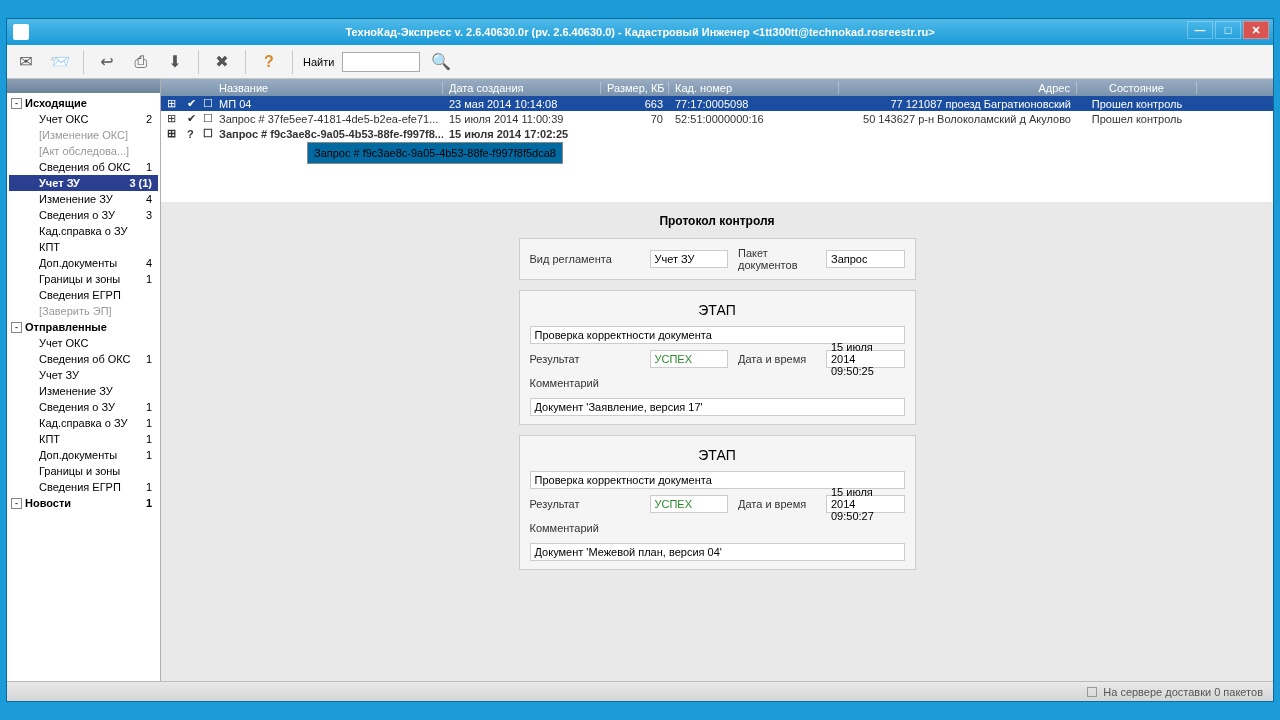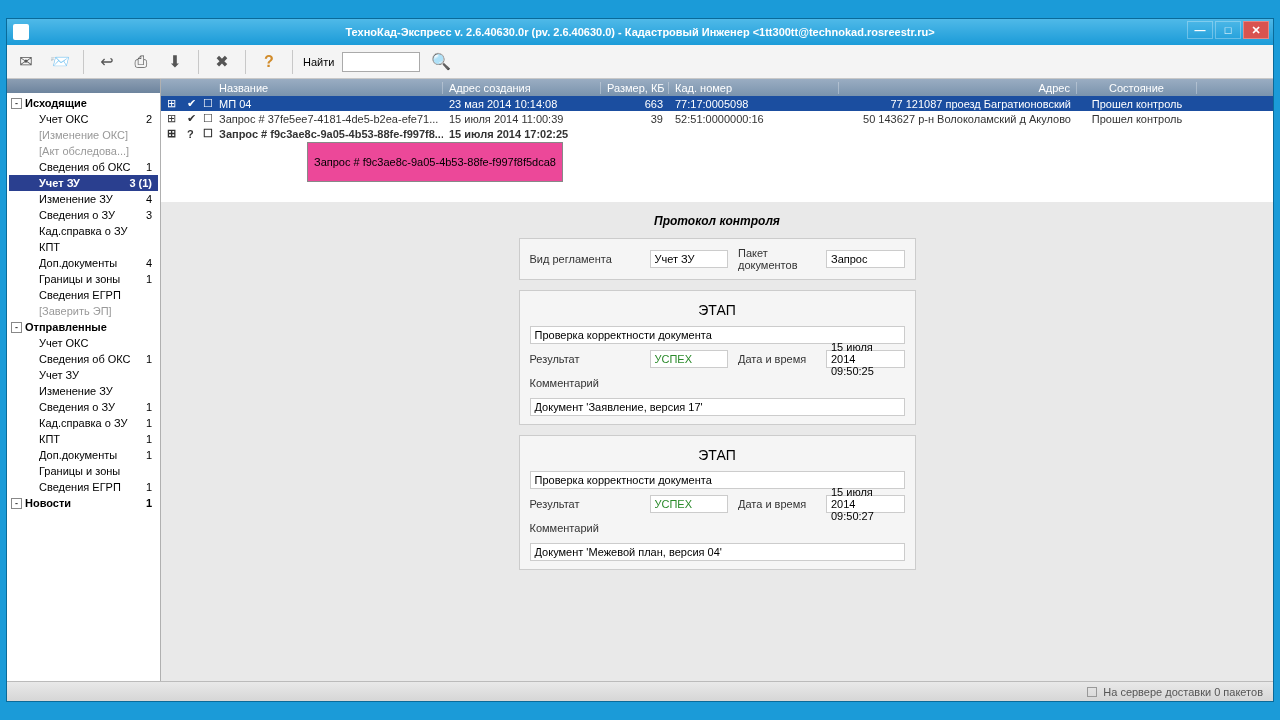--- a/index.html
+++ b/index.html
@@ -27,23 +27,23 @@
 .tnode.sel { background:#2a3f8f; color:#fff; }
 .main { flex:1; display:flex; flex-direction:column; min-width:0; }
 .listhdr { height:17px; background:linear-gradient(#9aadc2,#7a93ad); color:#fff; display:flex; align-items:center; font-size:11px; }
 .listhdr span { padding:0 6px; border-right:1px solid rgba(255,255,255,.3); overflow:hidden; white-space:nowrap; }
 .list { background:#fff; height:106px; position:relative; }
 .row { display:flex; align-items:center; height:15px; font-size:11px; color:#333; }
 .row span { padding:0 6px; overflow:hidden; white-space:nowrap; }
 .row.sel { background:#1b4ea0; color:#fff; }
 .row.b { font-weight:bold; }
 .c-exp{width:20px}.c-st{width:16px}.c-ck{width:16px}.c-name{width:230px}.c-date{width:158px}.c-size{width:68px;text-align:right}.c-num{width:170px}.c-addr{width:238px;text-align:right}.c-state{width:120px;text-align:center}
-.tooltip { position:absolute; top:46px; left:146px; background:#ec4899; border:1px solid #888; padding:13px 6px; font-size:11px; white-space:nowrap; }
+.tooltip { position:absolute; top:46px; left:146px; background:#0369a1; border:1px solid #888; padding:4px 6px; font-size:11px; white-space:nowrap; }
 .details { flex:1; background:#e9e9e9; overflow:auto; padding:8px 0 20px; display:flex; flex-direction:column; align-items:center; }
-.details h3 { font-size:12px; font-weight:bold; margin:4px 0 10px;font-style:italic; }
+.details h3 { font-size:12px; font-weight:bold; margin:4px 0 10px; }
 .panel { width:397px; background:#f5f5f5; border:1px solid #ccc; padding:8px 10px; margin-bottom:10px; }
 .panel .pr { display:flex; align-items:center; margin-bottom:6px; min-height:18px; }
 .panel .pr:last-child{margin-bottom:0}
 .panel .lab { width:120px; color:#333; }
 .panel .lab2 { width:88px; color:#333; }
 .panel .val { flex:1; background:#fff; border:1px solid #ccc; height:18px; padding:1px 4px; display:flex; align-items:center; }
 .panel .val.n { max-width:118px; }
 .panel .val.g { color:#2a8a2a; }
 .panel .stage { text-align:center; padding:3px 0 8px; font-size:14px; }
 .panel .full { flex:1; background:#fff; border:1px solid #ccc; min-height:18px; padding:2px 4px; }
@@ -228,21 +228,21 @@
           </div>
         </div>
     </div>
 
     <div class="main">
       <div class="listhdr">
         <span class="c-exp"></span>
           <span class="c-st"></span>
           <span class="c-ck"></span>
         <span class="c-name">Название</span>
-        <span class="c-date">Адрес создания</span>
+        <span class="c-date">Дата создания</span>
         <span class="c-size">Размер, КБ</span>
         <span class="c-num">Кад. номер</span>
         <span class="c-addr">Адрес</span>
         <span class="c-state">Состояние</span>
       </div>
       <div class="list" id="list">
         <div class="row sel">
             <span class="c-exp">⊞</span>
             <span class="c-st">✔</span>
             <span class="c-ck">☐</span>
@@ -252,21 +252,21 @@
             <span class="c-num">77:17:0005098</span>
             <span class="c-addr">77 121087 проезд Багратионовский</span>
             <span class="c-state">Прошел контроль</span>
           </div>
           <div class="row">
             <span class="c-exp">⊞</span>
             <span class="c-st">✔</span>
             <span class="c-ck">☐</span>
             <span class="c-name">Запрос # 37fe5ee7-4181-4de5-b2ea-efe71...</span>
             <span class="c-date">15 июля 2014 11:00:39</span>
-            <span class="c-size">39</span>
+            <span class="c-size">70</span>
             <span class="c-num">52:51:0000000:16</span>
             <span class="c-addr">50 143627 р-н Волоколамский д Акулово</span>
             <span class="c-state">Прошел контроль</span>
           </div>
           <div class="row b">
             <span class="c-exp">⊞</span>
             <span class="c-st">?</span>
             <span class="c-ck">☐</span>
             <span class="c-name">Запрос # f9c3ae8c-9a05-4b53-88fe-f997f8...</span>
             <span class="c-date">15 июля 2014 17:02:25</span>

